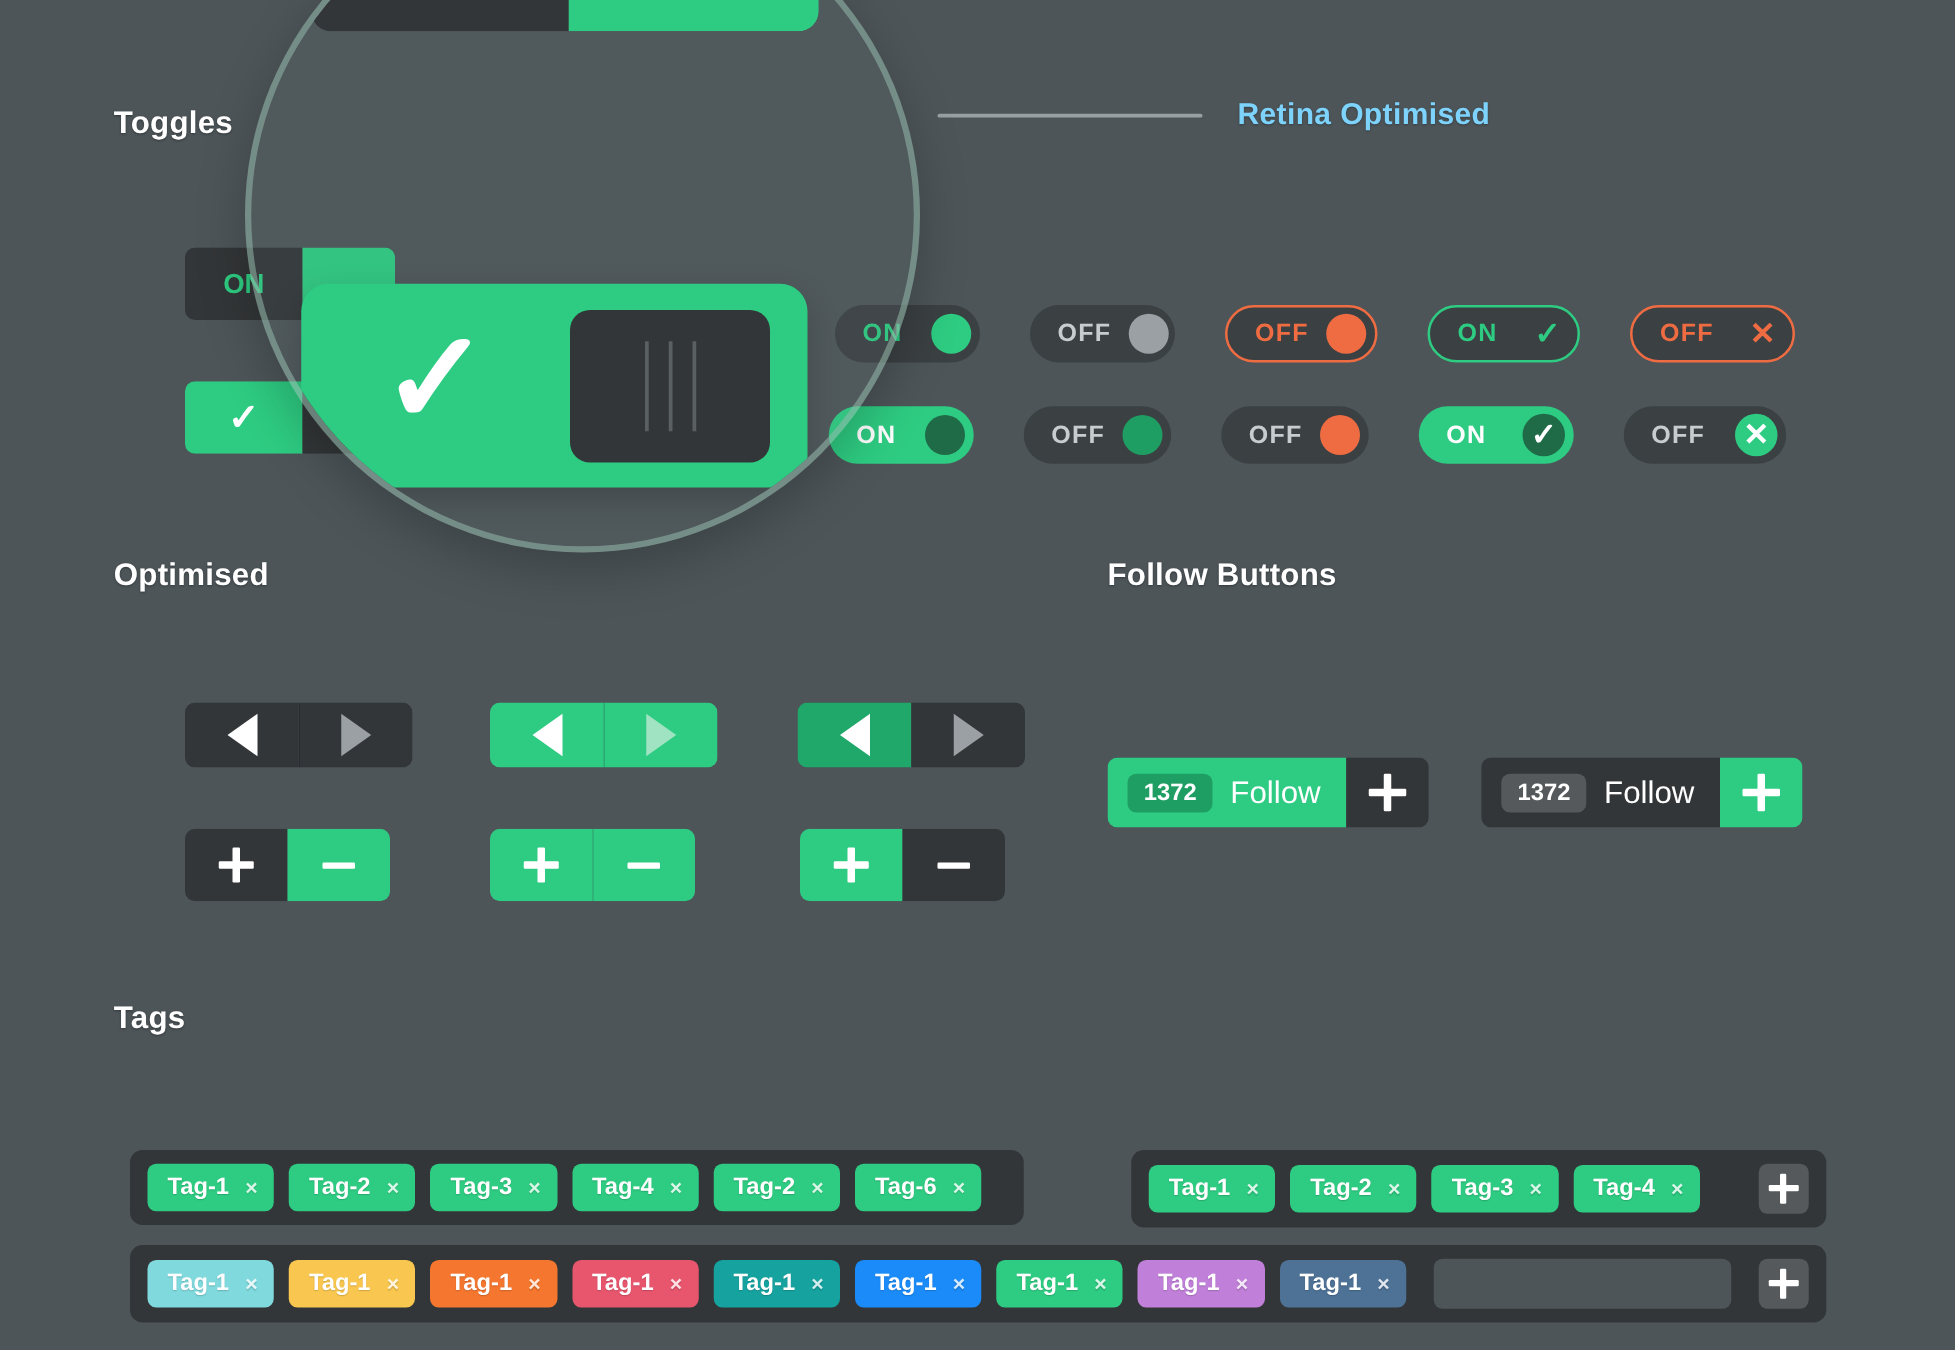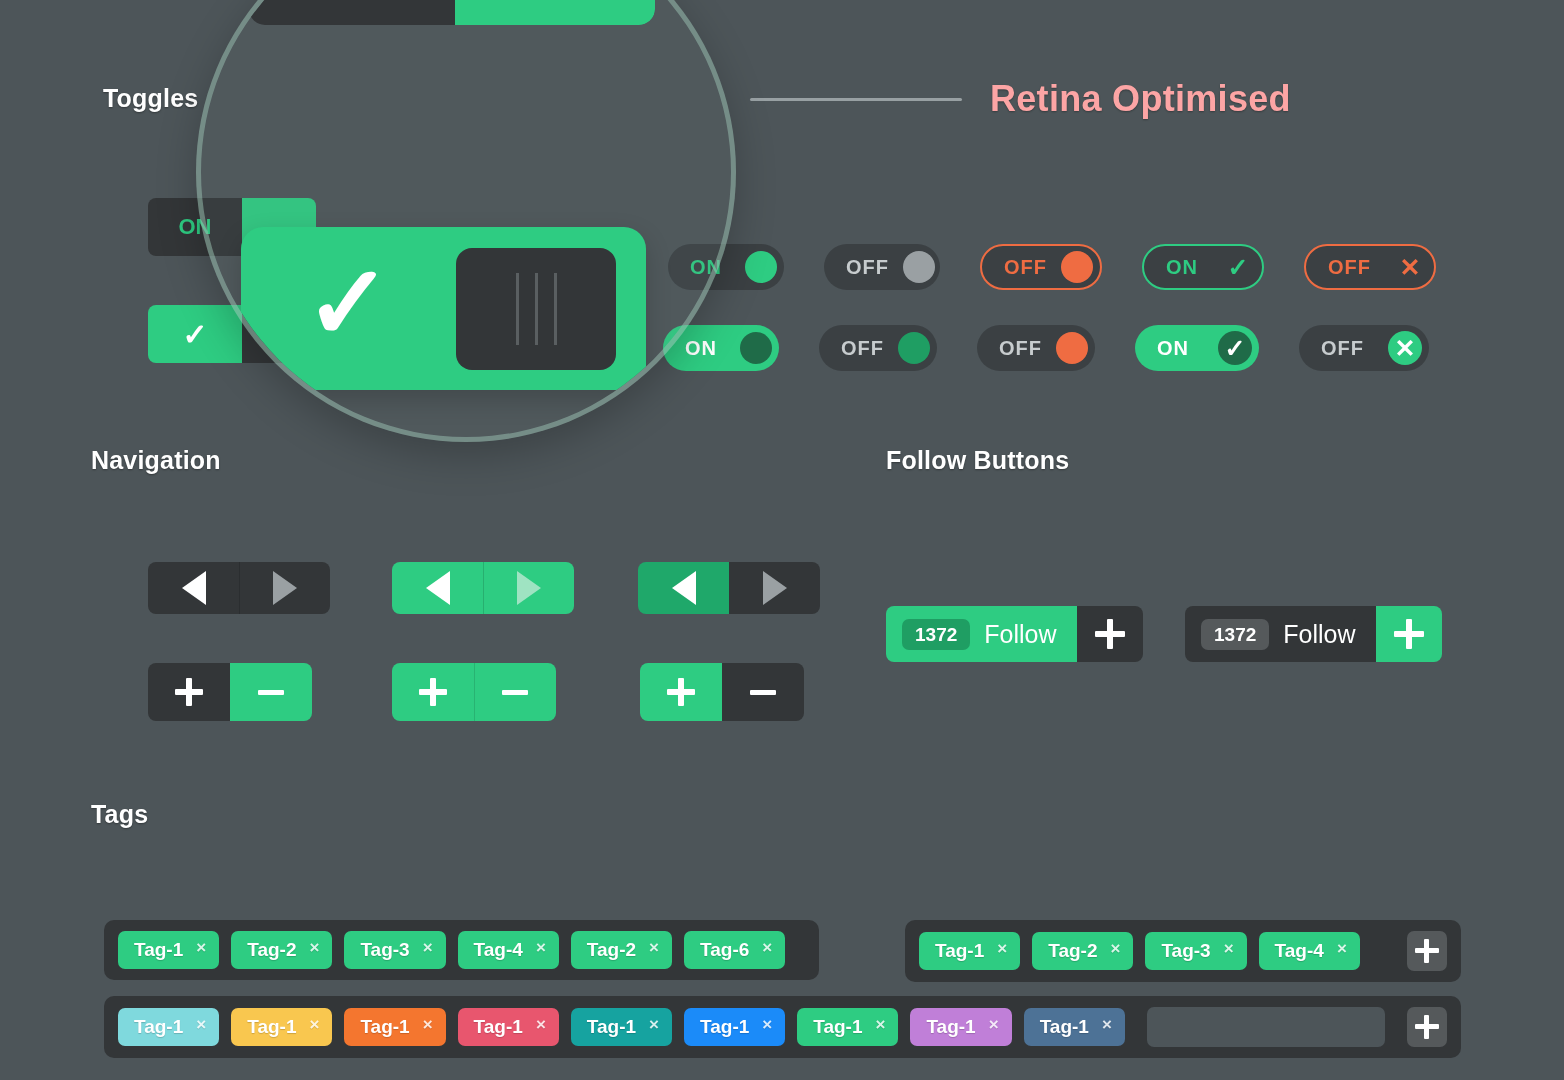--- a/index.html
+++ b/index.html
@@ -17,34 +17,34 @@
 
   
   .section-title {
     position: absolute;
     color: #ffffff;
     font-size: 25px;
     font-weight: bold;
     letter-spacing: 0.2px;
     text-shadow: 0 1px 2px rgba(0,0,0,0.35);
   }
-  #title-toggles   { left: 103px;  top: 84px;  }
+  #title-toggles   { left: 91px;  top: 84px;  }
   #title-nav       { left: 91px;  top: 446px; }
   #title-follow    { left: 886px; top: 446px; }
   #title-tags      { left: 91px;  top: 800px; }
 
   
   .retina-wrap {
     position: absolute;
     left: 750px; top: 78px;
     display: flex; align-items: center; gap: 28px;
   }
   .retina-rule { width: 212px; height: 3px; background: #98a0a3; border-radius: 2px; }
   .retina-text {
-    color: #fca5a5; font-size: 36px; font-weight: bold; letter-spacing: 0.3px;
+    color: #7dd3fc; font-size: 24px; font-weight: bold; letter-spacing: 0.3px;
     text-shadow: 0 1px 2px rgba(0,0,0,0.3);
   }
 
   
   .toggle-row { position: absolute; display: flex; align-items: flex-start; }
 
   
   .t-rect {
     display: flex; align-items: center;
     height: 58px; border-radius: 8px; overflow: hidden;
@@ -190,21 +190,21 @@
   .count-gray    { background: #55595b; }
 
   
   .tagbar {
     position: absolute;
     background: #333638; border-radius: 10px;
     display: flex; align-items: center; gap: 12px;
     padding: 11px 14px;
   }
   .tag {
-    display: flex; align-items: flex-start; gap: 13px;
+    display: flex; align-items: center; gap: 13px;
     border-radius: 7px; padding: 8px 13px 8px 16px;
     font-size: 19px; font-weight: bold; color: #ffffff;
     text-shadow: 0 1px 1px rgba(0,0,0,0.18);
   }
   .tag .x { font-size: 17px; font-weight: bold; opacity: 0.82; line-height: 1; }
   .tag-add {
     width: 40px; height: 40px; border-radius: 7px; background: #55595b;
     display: flex; align-items: center; justify-content: center;
     color: #ffffff; position: relative; margin-left: auto;
   }
@@ -218,21 +218,21 @@
     flex: 1; height: 40px; background: #4d5559; border-radius: 7px;
     border: none; outline: none; margin: 0 10px;
   }
 </style>
 </head>
 <body>
 
 <div class="stage">
 
   <div class="section-title" id="title-toggles">Toggles</div>
-  <div class="section-title" id="title-nav">Navigation</div>
+  <div class="section-title" id="title-nav">Optimised</div>
   <div class="section-title" id="title-follow">Follow Buttons</div>
   <div class="section-title" id="title-tags">Tags</div>
 
   <div class="retina-wrap">
     <div class="retina-rule"></div>
     <div class="retina-text">Retina Optimised</div>
   </div>
 
   <div class="toggle-row" style="left:148px; top:198px;">
 

